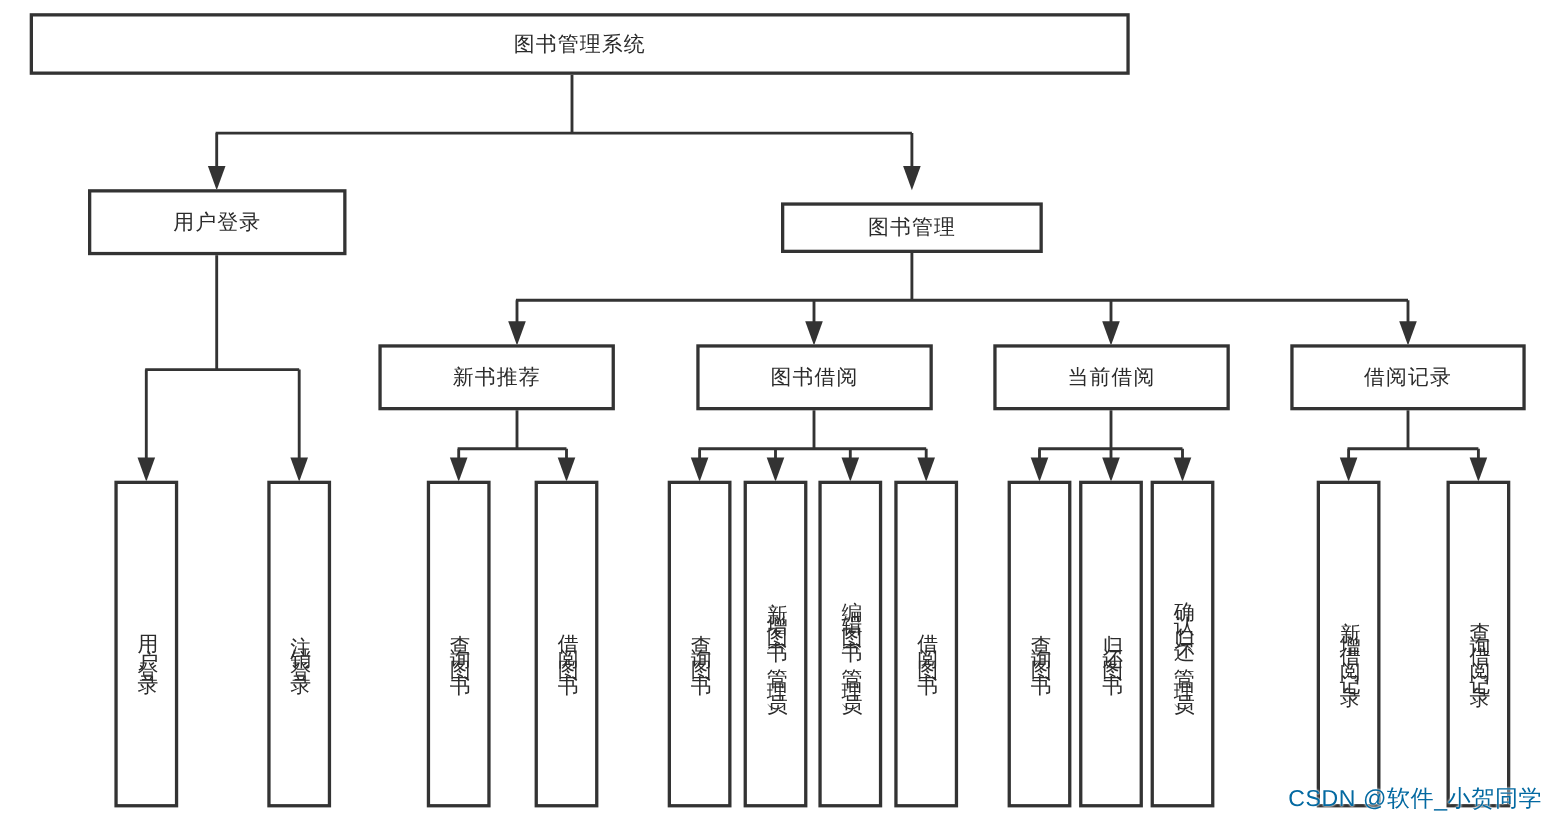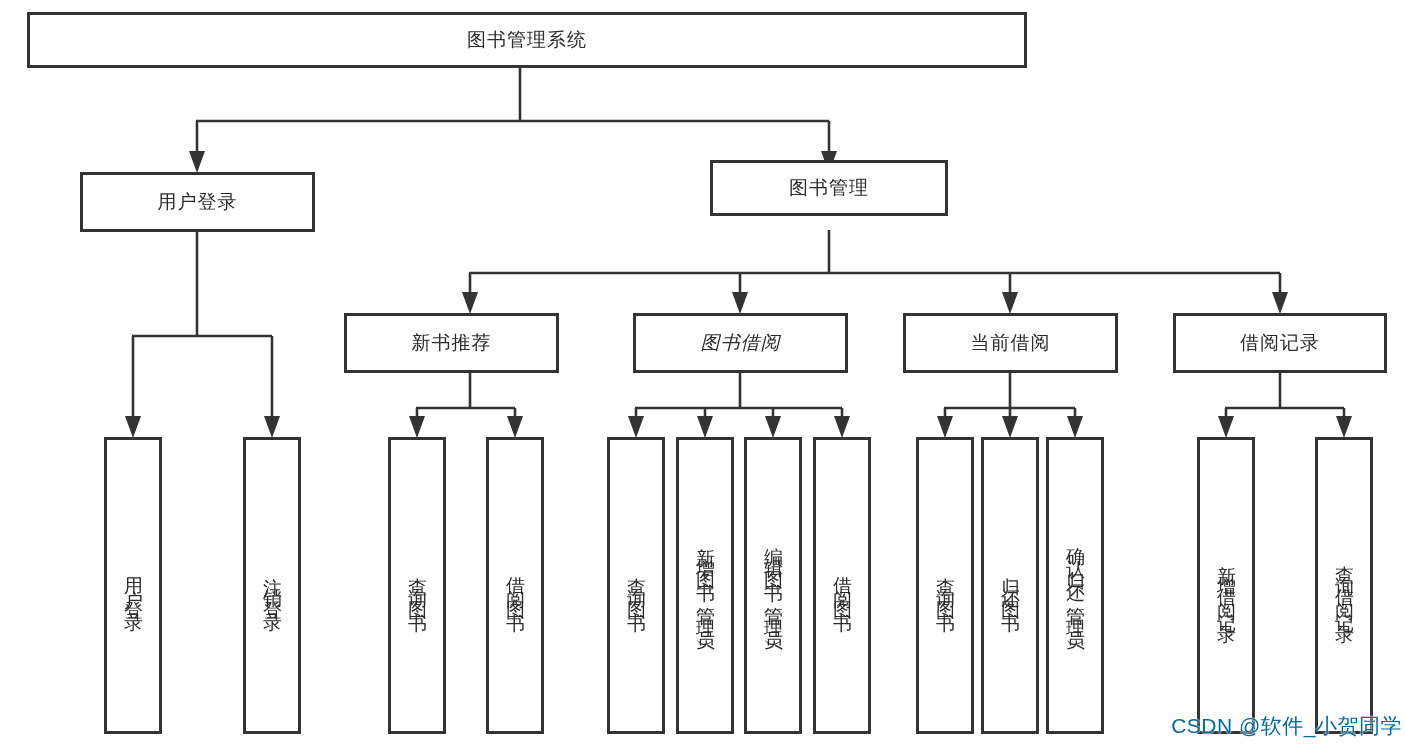--- a/index.html
+++ b/index.html
@@ -76,28 +76,28 @@
     </g>
   </svg>
 
   <div class="node" style="left:4px; top:12px; width:1000px; height:56px;margin-left:23px;">
     <span class="lbl">图书管理系统</span>
   </div>
 
   <div class="node" style="left:80px; top:172px; width:235px; height:60px;">
     <span class="lbl">用户登录</span>
   </div>
-  <div class="node" style="left:710px; top:160px; width:238px; height:56px;">
+  <div class="node" style="left:710px; top:184px; width:238px; height:46px;">
     <span class="lbl">图书管理</span>
   </div>
 
   <div class="node" style="left:344px; top:313px; width:215px; height:60px;">
     <span class="lbl">新书推荐</span>
   </div>
-  <div class="node" style="left:633px; top:313px; width:215px; height:60px;font-style:italic;">
+  <div class="node" style="left:633px; top:313px; width:215px; height:60px;">
     <span class="lbl">图书借阅</span>
   </div>
   <div class="node" style="left:1173px; top:313px; width:214px; height:60px;">
     <span class="lbl">借阅记录</span>
   </div>
   <div class="node" style="left:903px; top:313px; width:215px; height:60px;">
     <span class="lbl">当前借阅</span>
   </div>
 
   <div class="node vnode" style="left:104px; top:437px; width:58px; height:297px;">

